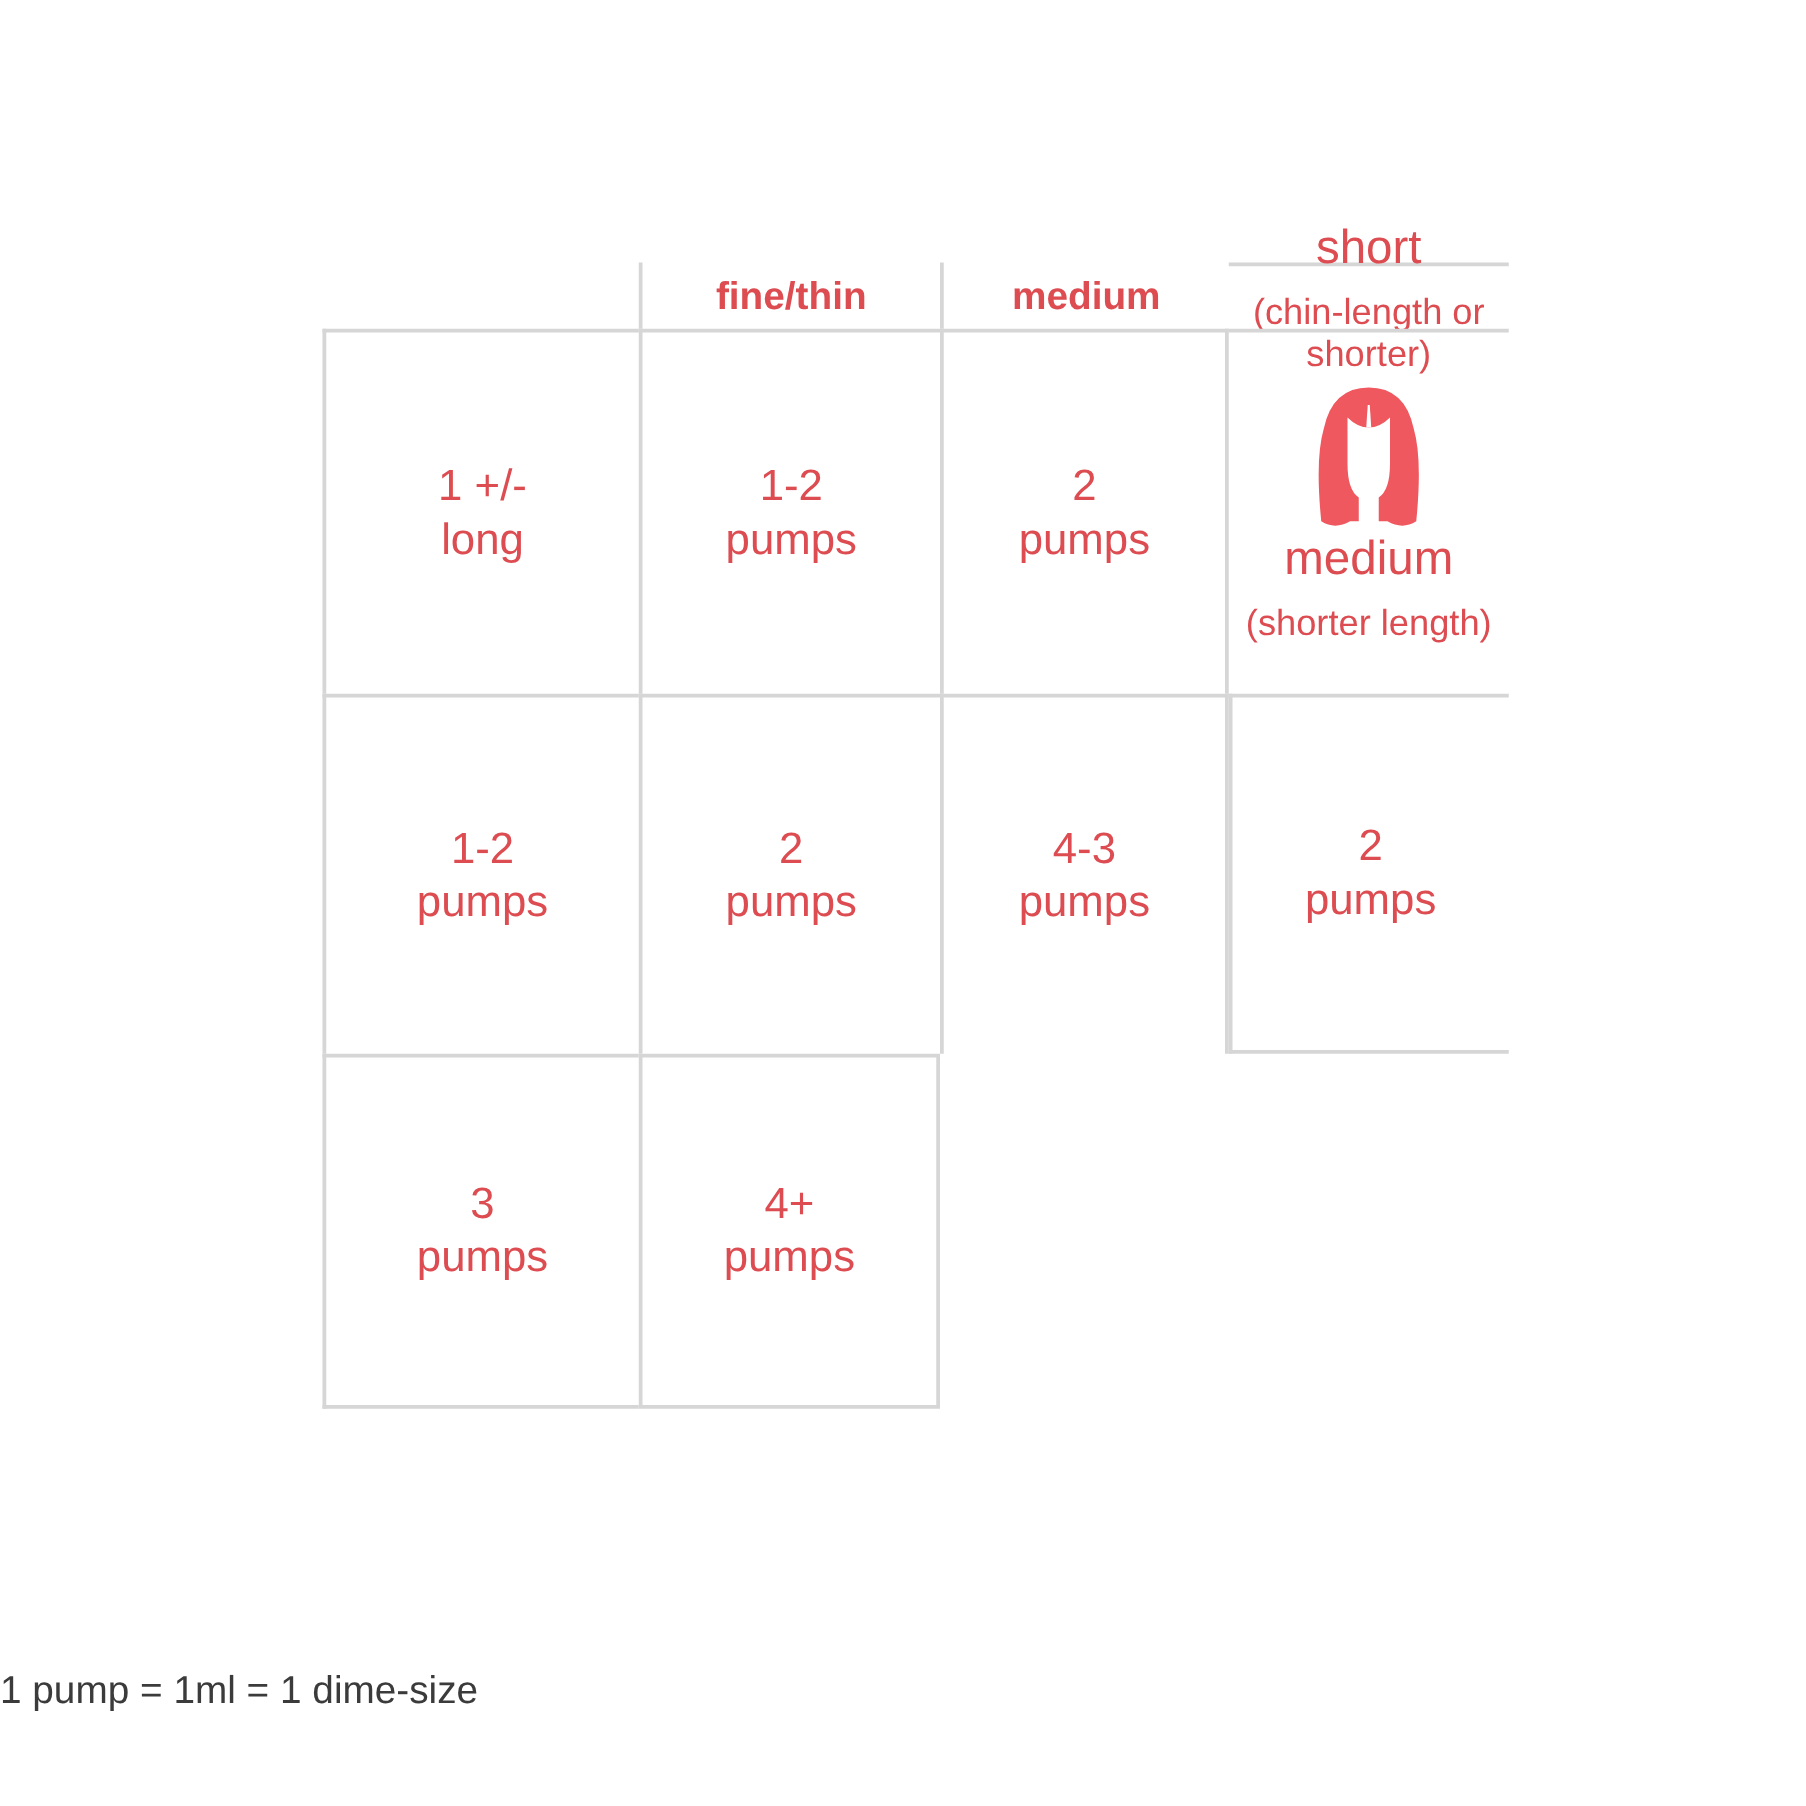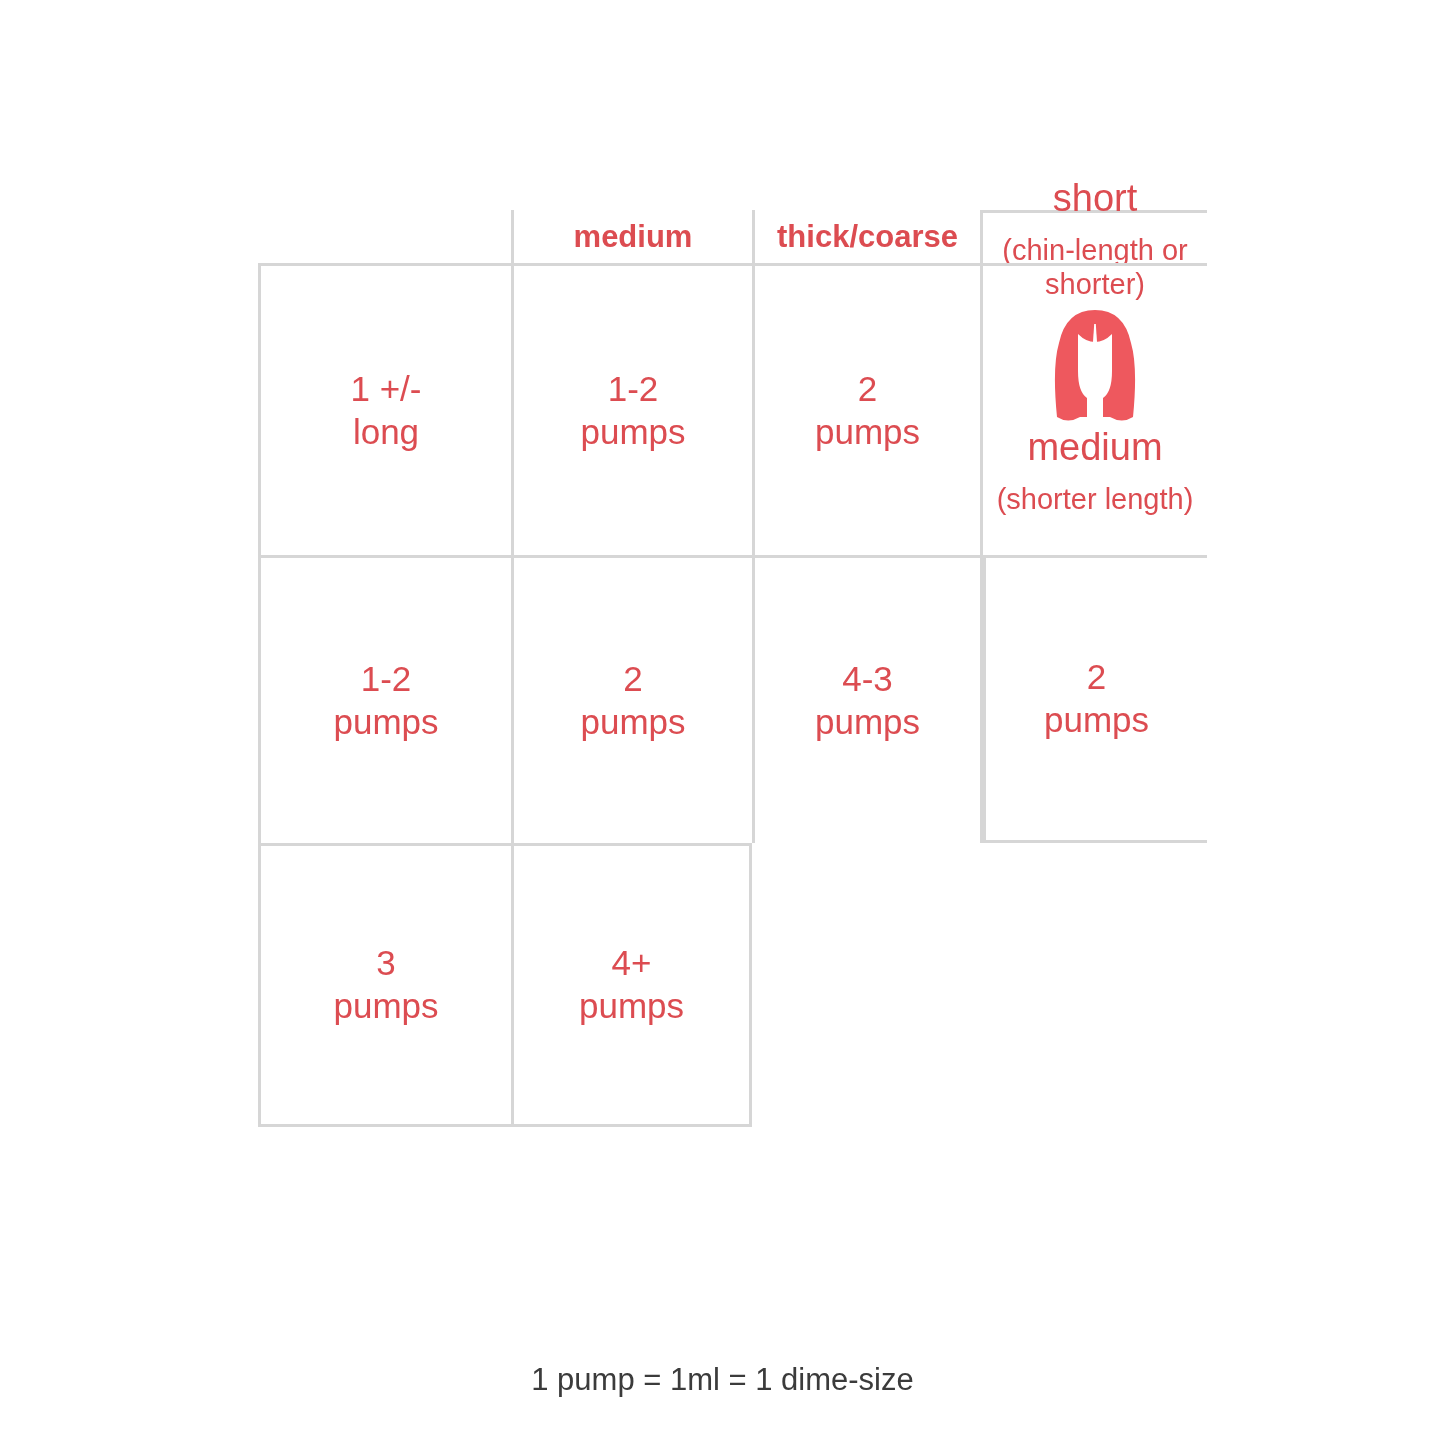--- a/index.html
+++ b/index.html
@@ -21,35 +21,35 @@
   .hdr{color:var(--accent-text);font-weight:bold;font-size:31px;}
   .val{flex-direction:column;color:var(--accent-text);font-size:35px;line-height:1.22;text-align:center;}
   .lbl{flex-direction:column;color:var(--accent-text);text-align:center;}
   .lbl-main{font-weight:normal;font-size:38px;line-height:1.1;margin-top:4px;}
   .lbl-sub{font-size:29px;line-height:1.2;margin-top:13px;}
   .sub-narrow{max-width:195px;}
   .hair-icon{display:block;}
   .hair{fill:var(--icon);}
   .cut{fill:#ffffff;}
   .footer-note{
-    position:absolute;left:0;right:0;top:1334px;text-align:center;
-    font-size:31px;color:var(--footer-text);margin-top:28px;
+    position:absolute;left:0;right:0;top:1334px;
+    font-size:31px;color:var(--footer-text);
   }
 </style>
 </head>
 <body>
 
 <div class="dosage-table">
 
   <div class="cell hdr c0 r0"></div>
+  <div class="cell hdr c1 r0">
+    <span>fine/thin</span>
+  </div>
   <div class="cell hdr c2 r0">
     <span>medium</span>
-  </div>
-  <div class="cell hdr c3 r0">
-    <span>thick/coarse</span>
   </div>
 
   <div class="cell lbl c0 r1">
     <svg class="hair-icon" width="105" height="88" viewBox="0 0 105 88" aria-hidden="true">
       <circle class="hair" cx="13" cy="41" r="8.5"></circle>
         <circle class="hair" cx="17" cy="28" r="8.5"></circle>
       <circle class="hair" cx="26" cy="17" r="8.5"></circle>
         <circle class="hair" cx="38" cy="10" r="8.5"></circle>
       <circle class="hair" cx="52" cy="7" r="8.5"></circle>
         <circle class="hair" cx="66" cy="10" r="8.5"></circle>

